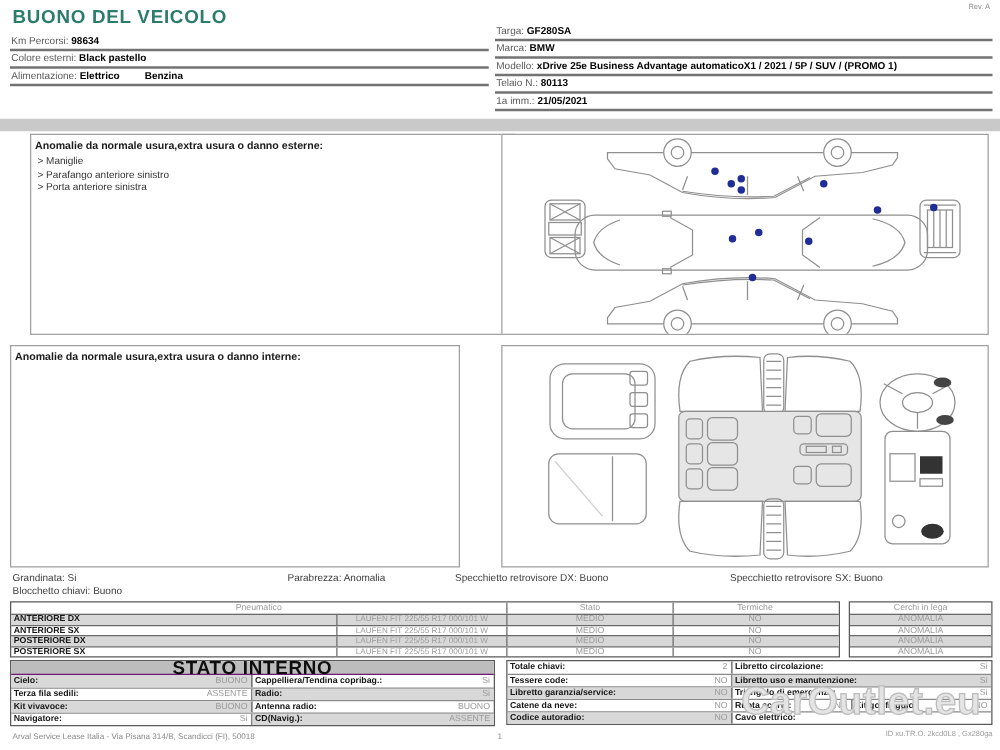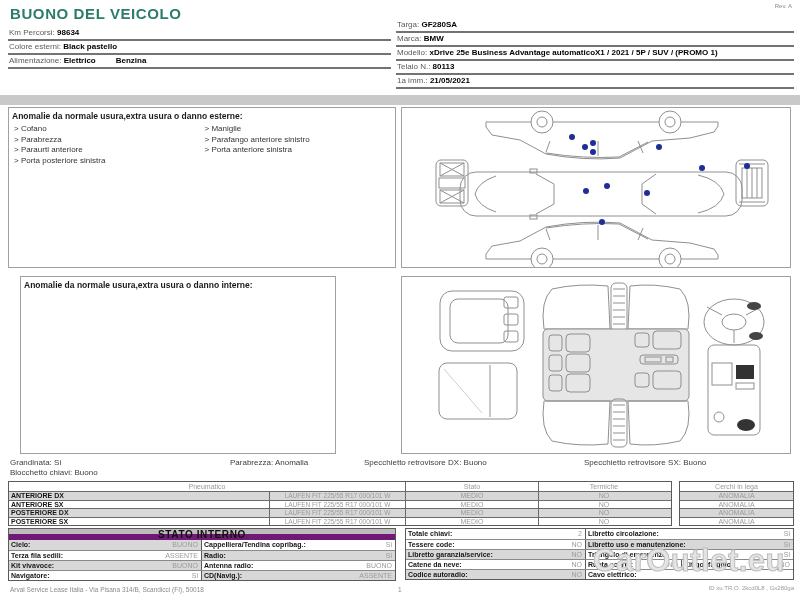--- a/index.html
+++ b/index.html
@@ -7,23 +7,23 @@
 .abs{position:absolute}
 #doc-title{left:10px;top:5px;font-size:15px;font-weight:bold;color:#2c7c6c;letter-spacing:.6px}
 #rev{right:8px;top:3px;font-size:6px;color:#8a8a8a}
 .hdr-col{line-height:10px}
 #hdr-left{left:8px;top:27px;width:383px}
 #hdr-right{left:396px;top:19px;width:398px}
 .hrow{border-bottom:2px solid #737373;padding:1px 1px 1px 1px;font-size:8px;color:#5a5a5a}
 .hrow b{color:#000}
 .val2{margin-left:20px}
 .panel{position:absolute;border:1px solid #a0a0a0;background:#fff}
-#ext-left{left:8px;top:107px;width:388px;height:161px}
+#ext-left{left:24px;top:107px;width:388px;height:161px}
 #ext-right{left:401px;top:107px;width:390px;height:161px}
-#int-left{left:20px;top:276px;width:316px;height:178px}
+#int-left{left:8px;top:276px;width:360px;height:178px}
 #int-right{left:401px;top:276px;width:390px;height:178px}
 .anom-title{font-size:8.5px;font-weight:bold;color:#1a1a1a;padding:3px 2px 3px 3px}
 .anom-cols{display:flex;font-size:8px;color:#333;line-height:10.5px;padding-left:5px}
 .anom-col{width:192px}
 #graybar{left:0;top:95px;width:800px;height:10px;background:#c9c9c9}
 #cond{left:0;top:458px;width:800px;height:21px;font-size:8px;color:#3c3c3c}
 #cond .ci{position:absolute;white-space:nowrap}
 .c0{left:10px;top:0}.c1{left:230px;top:0}.c2{left:364px;top:0}.c3{left:584px;top:0}.c4{left:10px;top:10px}
 #tire-main{left:8px;top:481px;width:664px;border:1px solid #5a5a5a;font-size:7px}
 #tire-right{left:679px;top:481px;width:115px;border:1px solid #5a5a5a;font-size:7px}
@@ -35,21 +35,21 @@
 .tc.spec{width:136px;text-align:center;color:#9a9a9a;font-size:6.5px;border-left:1px solid #6a6a6a}
 .tc.st{width:133px;text-align:center;color:#9a9a9a;border-left:1px solid #6a6a6a}
 .tc.tm{width:131px;text-align:center;color:#9a9a9a;border-left:1px solid #6a6a6a}
 .tc.pneu{width:396px;text-align:center;color:#9a9a9a}
 .tc.hd2{border-left:1px solid #6a6a6a;text-align:center;color:#9a9a9a}
 .tcr{width:113px;text-align:center;color:#9a9a9a}
 .shade{background:#d8d8d8}
 .bt{position:absolute;border:1px solid #5a5a5a;font-size:7px;background:#fff}
 #stato-interno{left:8px;top:528px;width:388px}
 #documenti{left:405px;top:528px;width:389px}
-.bt-head{background:#bdbdbd;font-weight:bold;text-align:center;font-size:10px;height:11px;line-height:11px;border-bottom:6px solid #701a75;letter-spacing:.6px;color:#0e0e0e}
+.bt-head{background:#bdbdbd;font-weight:bold;text-align:center;font-size:15px;height:11px;line-height:11px;border-bottom:1px solid #701a75;letter-spacing:.6px;color:#0e0e0e}
 .brow{display:flex;height:10px;line-height:9.5px;overflow:hidden}
 .brow+.brow{border-top:1px solid #8a8a8a}
 .bcell{display:flex;overflow:hidden}
 .bcell .lbl{font-weight:bold;color:#161616;padding-left:2px;flex:1;white-space:nowrap;overflow:hidden}
 .bcell .v{color:#9a9a9a;padding-right:3px;white-space:nowrap}
 #stato-interno .bcell.lft{width:193px;border-right:1px solid #5a5a5a}
 #stato-interno .bcell.rgt{flex:1}
 #documenti .bcell.lft{width:180px;border-right:1px solid #5a5a5a}
 #documenti .bcell.rgt{flex:1}
 .subcell{display:flex;width:96px;border-right:1px solid #5a5a5a;overflow:hidden}
@@ -78,26 +78,20 @@
   <div class="hrow"><span>Modello:</span> <b>xDrive 25e Business Advantage automaticoX1 / 2021 / 5P / SUV / (PROMO 1)</b></div>
   <div class="hrow"><span>Telaio N.:</span> <b>80113</b></div>
   <div class="hrow"><span>1a imm.:</span> <b>21/05/2021</b></div>
 </div>
 
 <div class="abs" id="graybar"></div>
 
 <div class="panel" id="ext-left">
   <div class="anom-title">Anomalie da normale usura,extra usura o danno esterne:</div>
   <div class="anom-cols">
-    <div class="anom-col">
-      <div>&gt; Cofano</div>
-      <div>&gt; Parabrezza</div>
-      <div>&gt; Paraurti anteriore</div>
-      <div>&gt; Porta posteriore sinistra</div>
-    </div>
     <div class="anom-col">
       <div>&gt; Maniglie</div>
       <div>&gt; Parafango anteriore sinistro</div>
       <div>&gt; Porta anteriore sinistra</div>
     </div>
   </div>
 </div>
 
 <div class="panel" id="ext-right">
   <svg width="388" height="159" viewBox="0 0 388 159">

